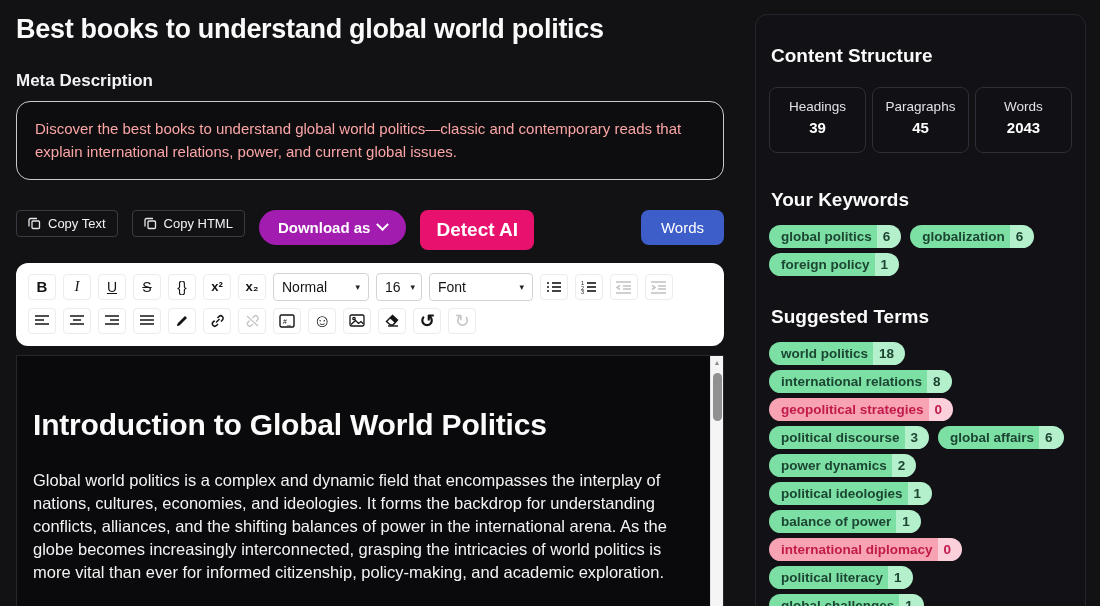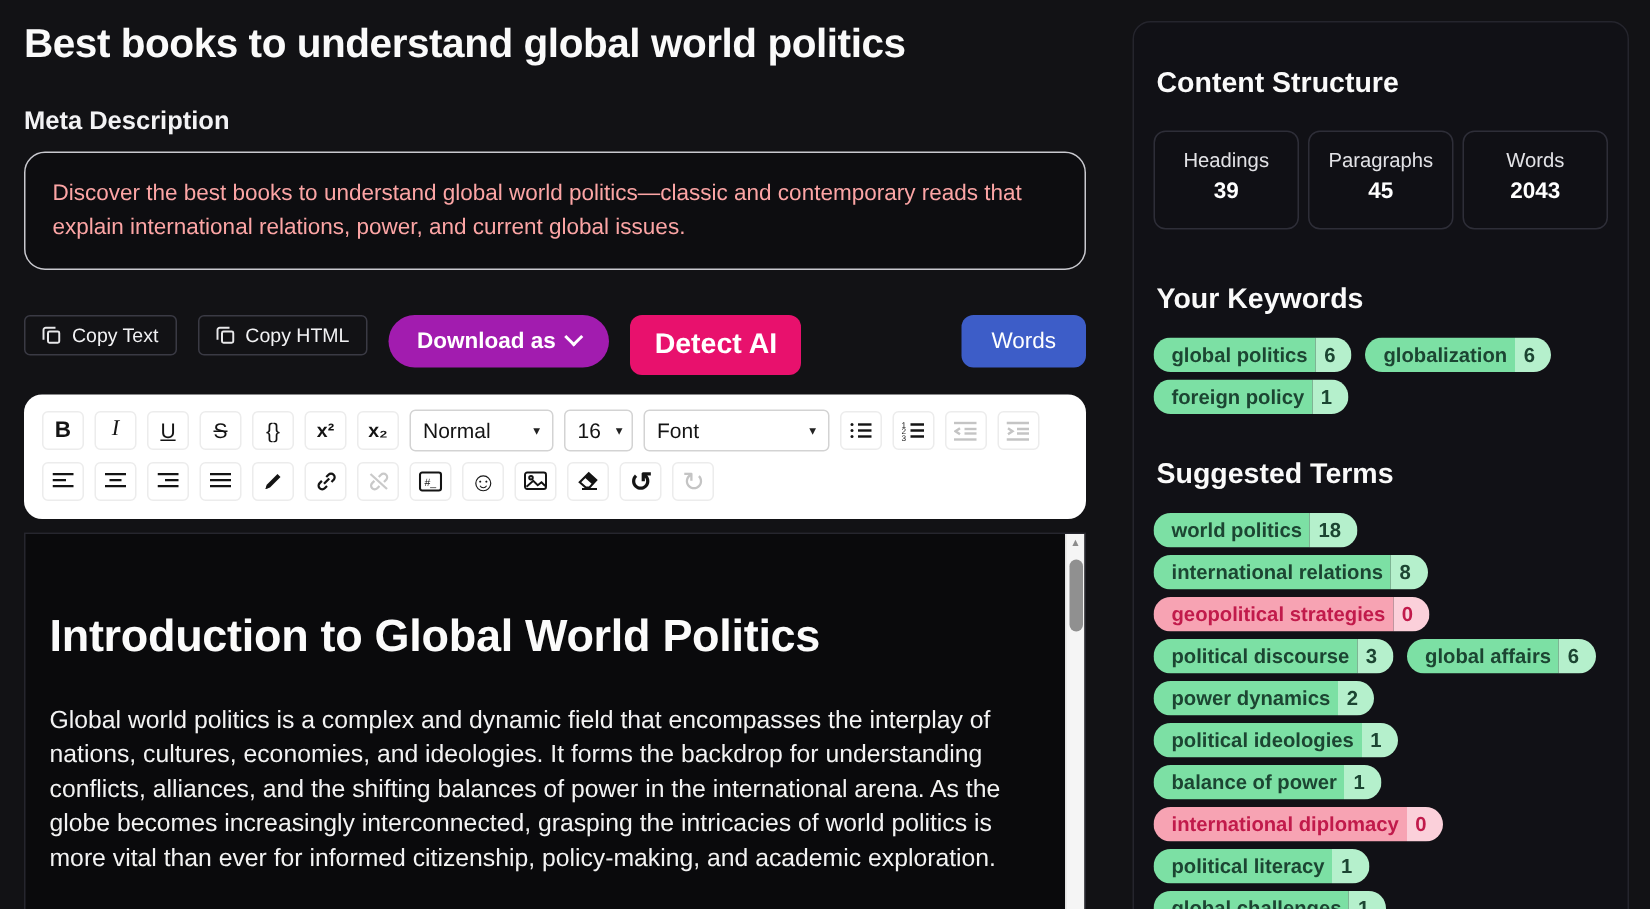--- a/index.html
+++ b/index.html
@@ -74,21 +74,21 @@
   .rt-btn.sup, .rt-btn.sub { font-size:13px; font-weight:600; }
   .rt-btn.disabled { color:#c4c4c4; }
   .rt-select {
     height:28px; border:1px solid #d3d3d3; border-radius:4px; background:#fff;
     display:inline-flex; align-items:center; justify-content:space-between;
     padding:0 8px; font-size:14px; color:#141414; cursor:pointer; gap:10px;
   }
   .rt-select .tri { font-size:9px; color:#222; }
   .sel-style { width:96px; }
   .sel-size  { width:46px; }
-  .sel-font  { width:124px; }
+  .sel-font  { width:104px; }
   .arrow-glyph { font-size:18px; line-height:1; }
 
   
   .editor {
     margin-top:9px; height:255px; width:100%;
     background:#0a0a0c; border:1px solid #26262e;
     position:relative; overflow:hidden;
   }
   .editor-inner { padding:52px 48px 0 16px; }
   .doc-h1 { font-size:30px; font-weight:800; letter-spacing:-0.2px; color:#fbfbfb; }

